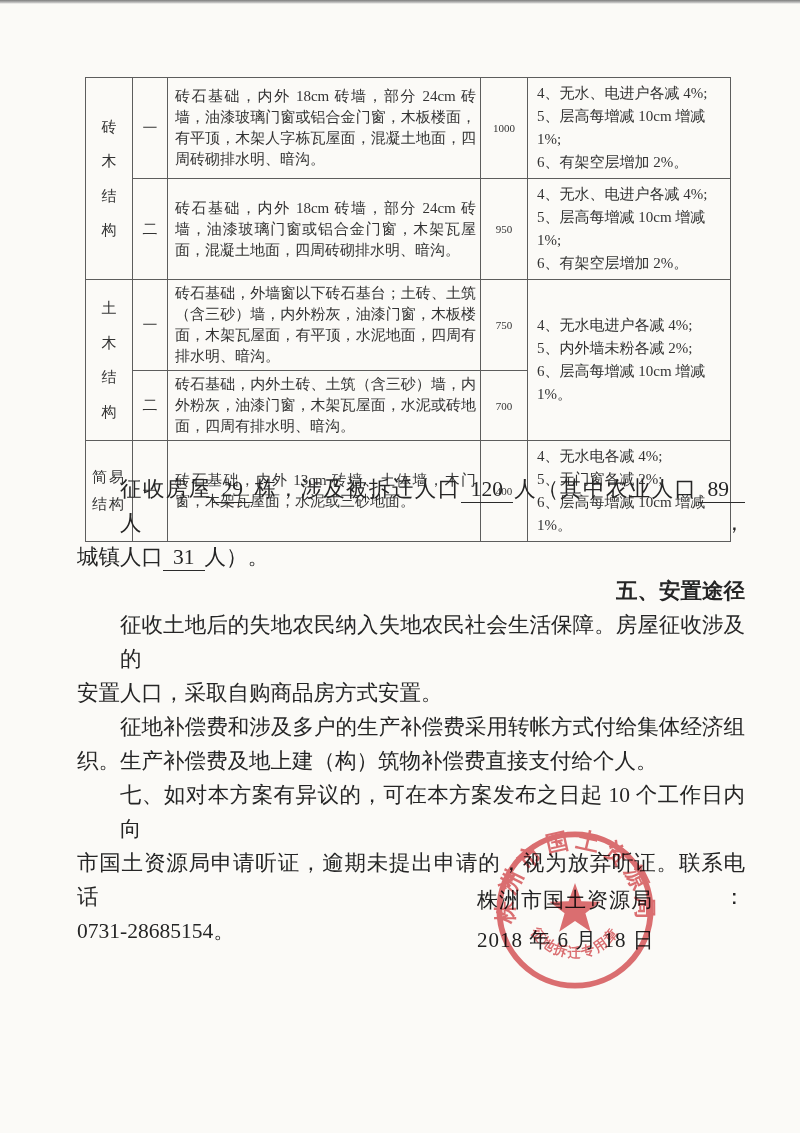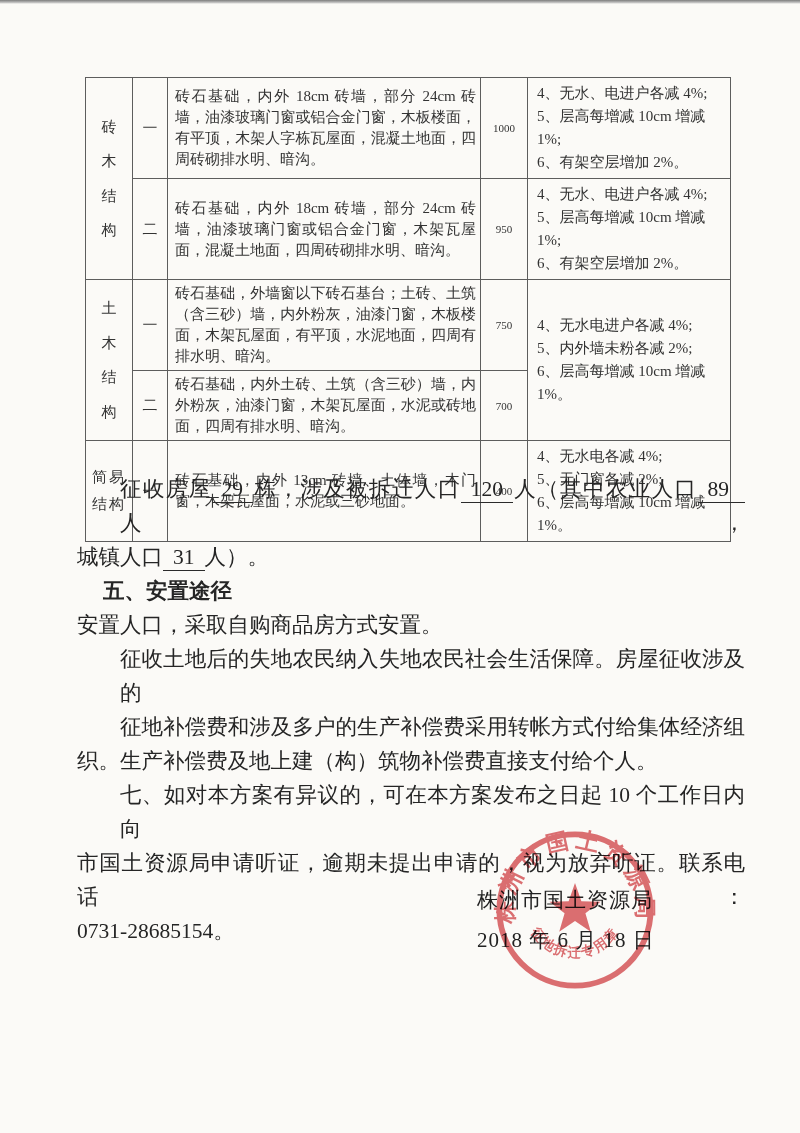--- a/index.html
+++ b/index.html
@@ -40,21 +40,21 @@
   td.price { text-align:center; font-size:11px; }
   td.notes { font-size:15px; line-height:23px; padding:4px 2px 4px 9px; }
   
   .body-text {
     position:absolute; left:60px; top:472px; width:685px;
     font-size:21.5px; line-height:34px; color:#252525;
   }
   .line { text-align:justify; text-align-last:justify;margin-left:17px; }
   .line.last { text-align-last:left; }
   .line.indent { padding-left:43px; }
-  .heading { font-weight:bold; padding-left:43px; }
+  .heading { font-weight:bold; padding-left:43px;text-align:right; }
   .num {
     display:inline-block;
     border-bottom:1.5px solid #2b2b2b;
     padding:0 10px;
     line-height:26px;
   }
   .num.wide { padding:0 16px 0 10px; }
   
   .signature { position:absolute; left:477px; top:886px; font-size:21px; color:#222; }
   .signature .org { letter-spacing:1px; }
@@ -131,22 +131,22 @@
       </td>
     </tr>
   </tbody>
 </table>
 
 <div class="body-text">
   <div class="line indent"><span>征收房屋</span><span class="num">29</span><span>栋，涉及被拆迁人口</span><span class="num">120</span><span>人（其中农业人口</span><span class="num wide">89</span><span>人，</span></div>
   <div class="line last"><span>城镇人口</span><span class="num">31</span><span>人）。</span></div>
 
   <div class="heading">五、安置途径</div>
+  <div class="line indent">征收土地后的失地农民纳入失地农民社会生活保障。房屋征收涉及的</div>
   <div class="line last">安置人口，采取自购商品房方式安置。</div>
-  <div class="line indent">征收土地后的失地农民纳入失地农民社会生活保障。房屋征收涉及的</div>
 
   <div class="line indent">征地补偿费和涉及多户的生产补偿费采用转帐方式付给集体经济组</div>
   <div class="line last">织。生产补偿费及地上建（构）筑物补偿费直接支付给个人。</div>
 
   <div class="line indent">七、如对本方案有异议的，可在本方案发布之日起 10 个工作日内向</div>
   <div class="line">市国土资源局申请听证，逾期未提出申请的，视为放弃听证。联系电话：</div>
   <div class="line last">0731-28685154。</div>
 </div>
 
 <div class="signature">

